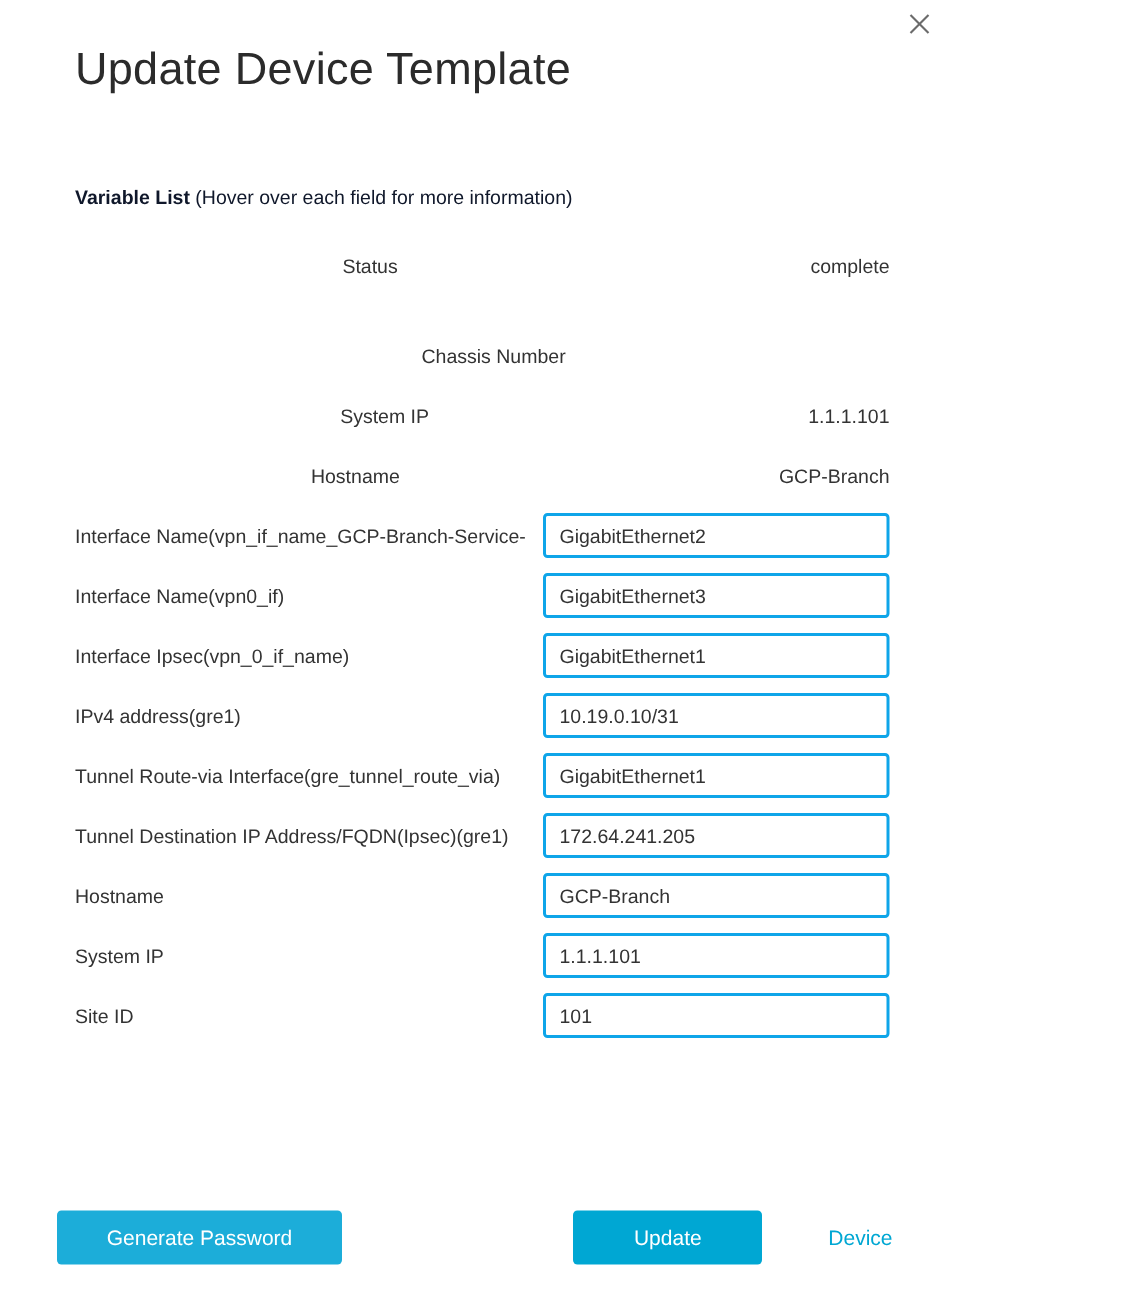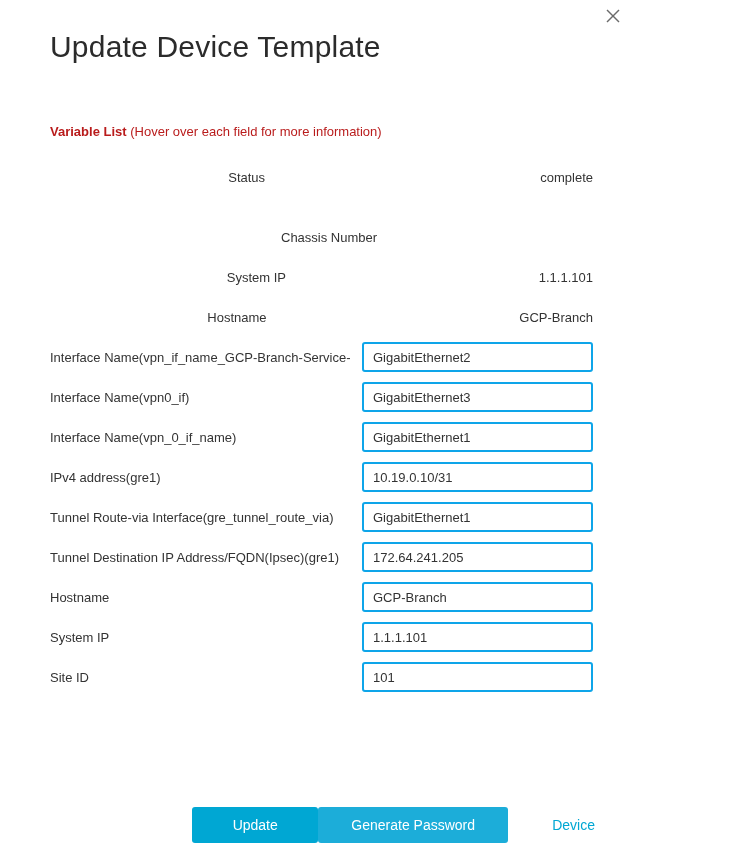--- a/index.html
+++ b/index.html
@@ -42,21 +42,21 @@
     font-weight: 400;
     color: #2b2b2b;
     margin: 0;
     padding: 18px 0 0 38px;
     letter-spacing: 0.2px;
   }
   .section-label {
     padding: 0 0 0 38px;
     margin-top: 60px;
     font-size: 13px;
-    color: #b91c1c;
+    color: #0f172a;
   }
   .section-label .bold { font-weight: bold; }
   .section-label .hint { font-weight: normal; }
 
   .form {
     margin-top: 18px;
     padding: 0 38px 0 38px;
   }
   .row {
     display: flex;
@@ -180,21 +180,21 @@
       <div class="row-label">Interface Name(vpn_if_name_GCP-Branch-Service-</div>
       <input class="text-input" type="text" value="GigabitEthernet2" style="">
     </div>
 
     <div class="row input-row">
       <div class="row-label">Interface Name(vpn0_if)</div>
       <input class="text-input" type="text" value="GigabitEthernet3" style="">
     </div>
 
     <div class="row input-row">
-      <div class="row-label">Interface Name(vpn_0_if_name)</div>
+      <div class="row-label">Interface Ipsec(vpn_0_if_name)</div>
       <input class="text-input" type="text" value="GigabitEthernet1" style="">
     </div>
 
     <div class="row input-row">
       <div class="row-label">IPv4 address(gre1)</div>
       <input class="text-input" type="text" value="10.19.0.10/31" style="">
     </div>
 
 
     <div class="row input-row">
@@ -219,18 +219,18 @@
     </div>
 
     <div class="row input-row">
       <div class="row-label">Site ID</div>
       <input class="text-input" type="text" value="101" style="">
     </div>
 
   </div>
 
   <div class="footer">
+    <button class="btn btn-generate">Generate Password</button>
     <button class="btn btn-update">Update</button>
-    <button class="btn btn-generate">Generate Password</button>
     <button class="btn btn-link">Device</button>
   </div>
 
 </div>
 
 </body></html>

